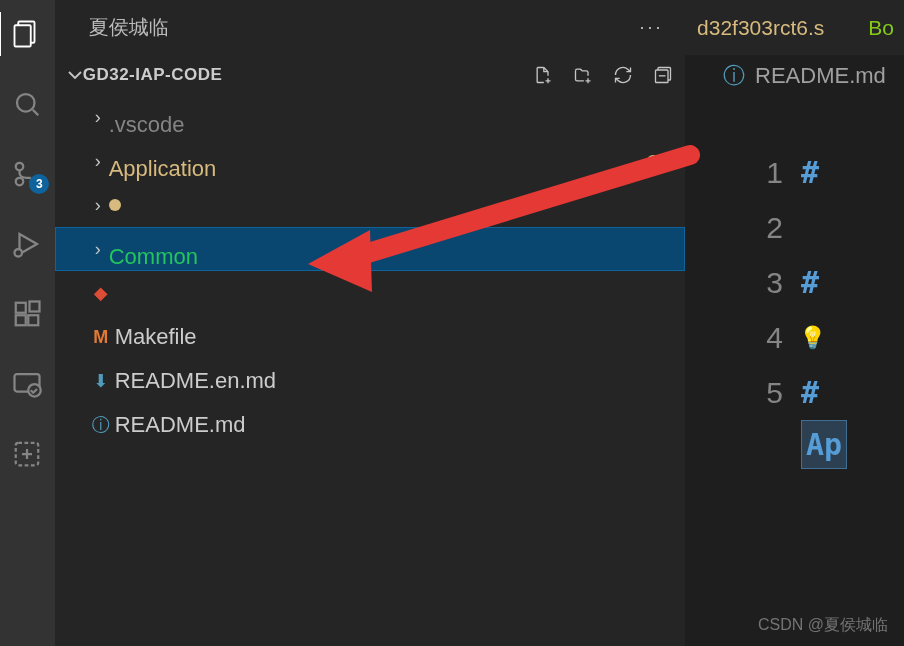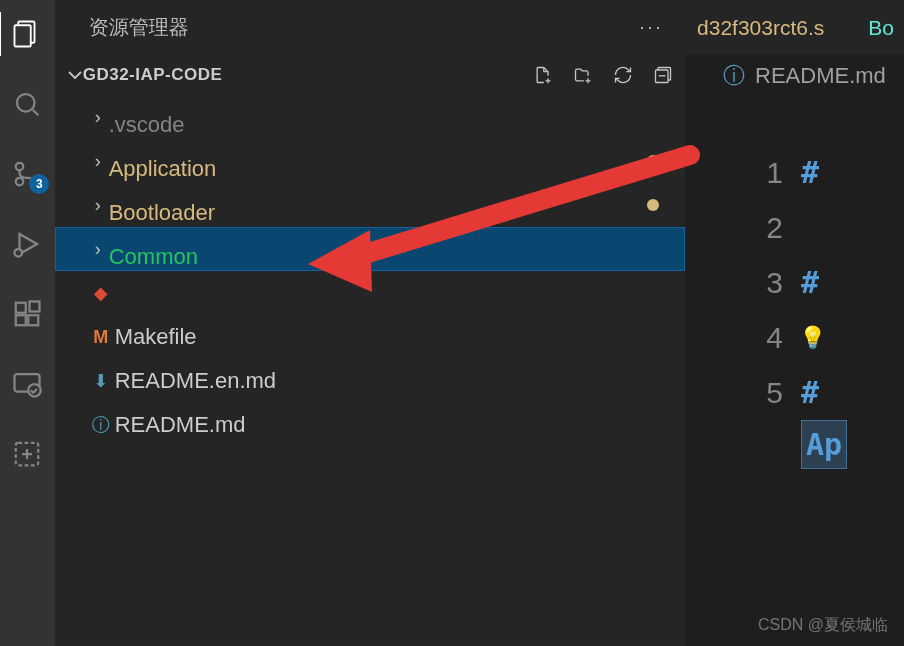--- a/index.html
+++ b/index.html
@@ -139,21 +139,21 @@
       gap: 24px;
       overflow: hidden;
       padding-left: 2px;
     }
     .tab {
       height: 100%;
       display: flex;
       align-items: center;
       padding: 0 10px;
       font-size: 21px;
-      color: #5eead4;
+      color: #84cc16;
       white-space: nowrap;
     }
     .tab.t1 { color: #d7ba7d; }
     .breadcrumb {
       height: 42px;
       display: flex;
       align-items: center;
       padding-left: 38px;
       gap: 10px;
       font-size: 22px;
@@ -266,21 +266,21 @@
   <div class="activity-icon">
     <svg width="30" height="30" viewBox="0 0 24 24" fill="none" stroke="currentColor" stroke-width="1.8">
         <rect x="3" y="3" width="18" height="18" rx="2" stroke-dasharray="3 2"></rect>
         <path d="M8 12h8M12 8v8"></path>
       </svg>
   </div>
 </div>
 
 <div class="sidebar">
   <div class="sidebar-title-row">
-    <span>资源管理器</span>
+    <span>夏侯城临</span>
     <span class="ellipsis">···</span>
   </div>
   <div class="section-header">
     <svg width="16" height="16" viewBox="0 0 16 16" fill="none" stroke="#c5c5c5" stroke-width="1.8">
         <path d="M2 5l6 6 6-6"></path>
       </svg>
     <span>GD32-IAP-CODE</span>
     <span class="spacer"></span>
     <span class="section-toolbar">
       <span>
@@ -320,21 +320,20 @@
       <span class="chevron">›</span>
       <span class="label">.vscode</span>
     </div>
     <div class="tree-row folder">
       <span class="chevron">›</span>
       <span class="label">Application</span>
       <span class="dot"></span>
     </div>
     <div class="tree-row folder">
       <span class="chevron">›</span>
-      <span class="label">Bootloader</span>
       <span class="dot"></span>
     </div>
     <div class="tree-row folder selected">
       <span class="chevron">›</span>
       <span class="label">Common</span>
     </div>
     <div class="tree-row dim">
       <span class="file-icon" style="color:#dd4c35">◆</span>
     </div>
     <div class="tree-row">

